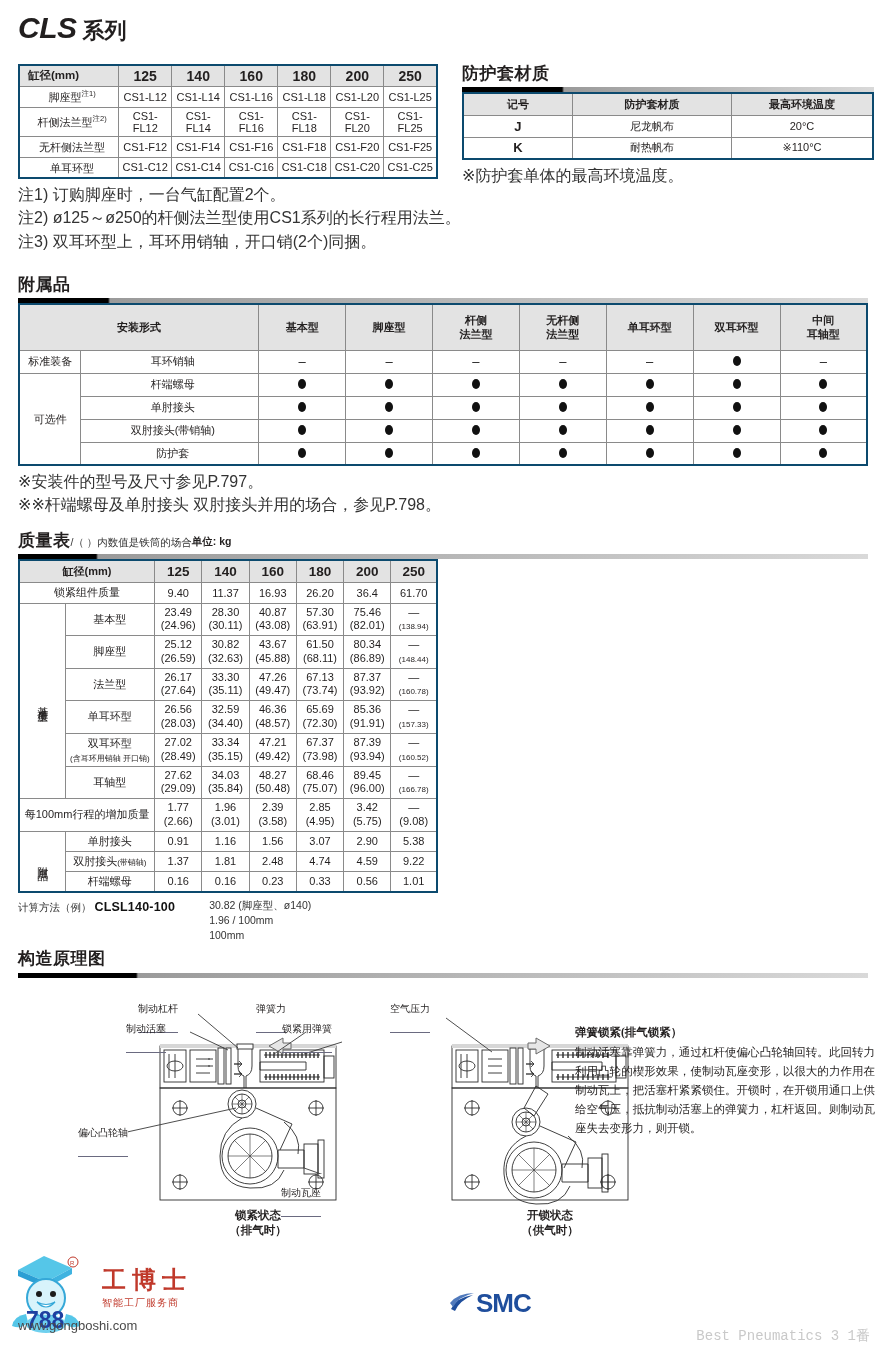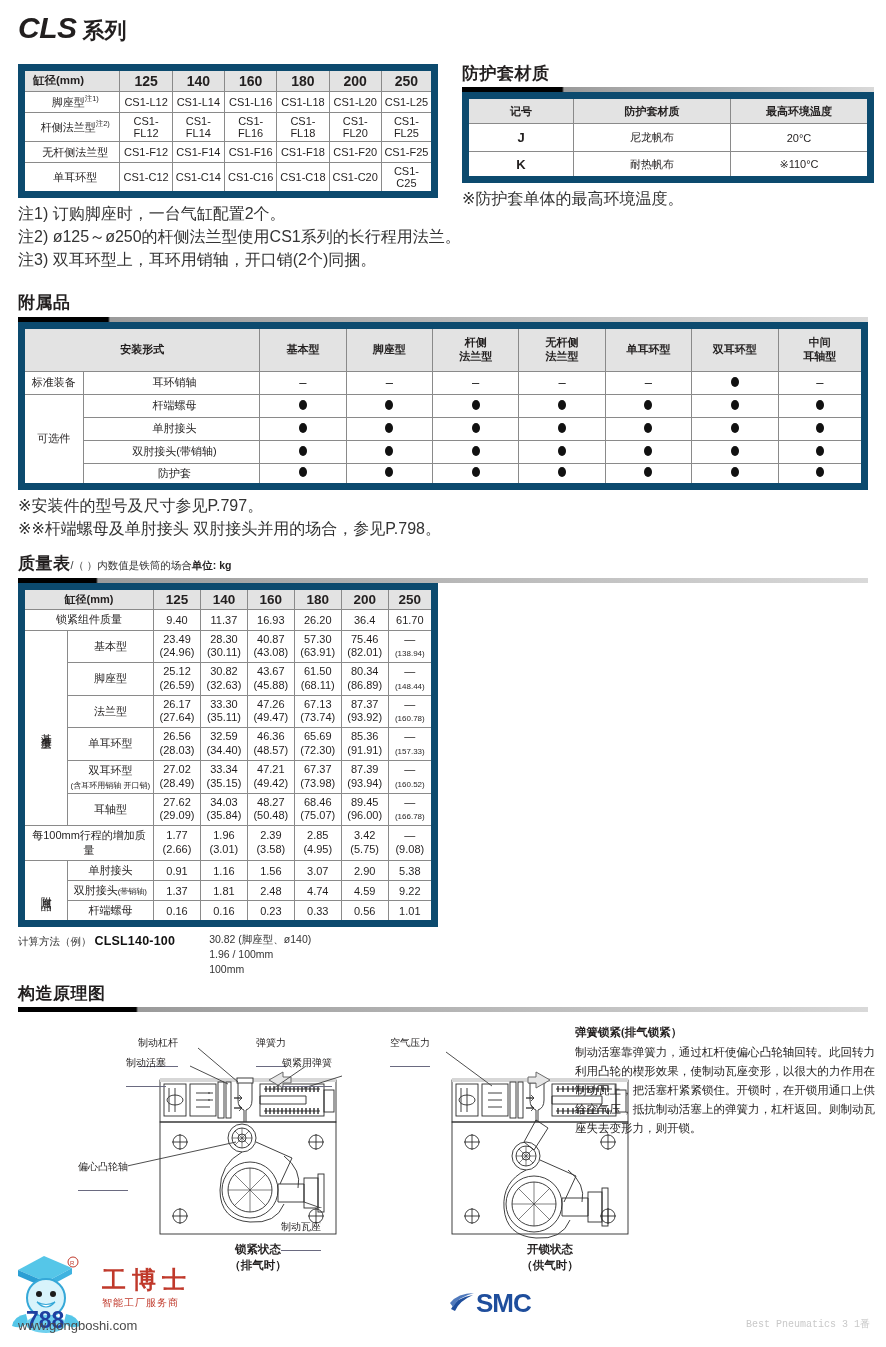--- a/index.html
+++ b/index.html
@@ -44,21 +44,21 @@
     height:5px; width:100%;
     background:linear-gradient(to right,#000 0px,#000 var(--dark,150px),#9a9a9a calc(var(--dark,150px) + 2px),#d9d9d9 100%);
     margin-top:1px;
   }
   .sect-head-row { display:flex; align-items:flex-end; justify-content:flex-start; }
   .sect-sub { font-size:10.5px; font-weight:normal; color:#333; padding-bottom:3px; }
   .sect-unit { font-size:10.5px; font-weight:bold; padding-bottom:4px; }
 
   
   table { border-collapse:collapse; }
-  .tbl { border:7px solid #0c4a6e; }
+  .tbl { border:2px solid #0c4a6e; }
   .tbl td, .tbl th {
     border:1px solid #8a8a8a;
     font-size:11px;
     text-align:center;
     vertical-align:middle;
     padding:2px 2px;
     font-weight:normal;
     color:#221f1f;
     background:#fff;
   }
@@ -78,21 +78,21 @@
   
   #mount-table { width:420px; }
   #mount-table td { height:21px; }
   #mount-table .c0 { width:118px; }
   #mount-table .cn { width:60px; font-size:10.5px; }
   #mount-table thead td.cn { font-size:14px; font-weight:bold; }
   #mount-table thead td.c0 { font-size:11.5px; text-align:left; padding-left:8px; }
 
   
   #boot-table { width:412px; }
-  #boot-table td { height:28px;margin-top:28px; }
+  #boot-table td { height:22px;margin-top:28px; }
   #boot-table .bc0 { width:110px; }
   #boot-table .bc1 { width:160px; }
   #boot-table .bc2 { width:142px; }
   #boot-table .sym { font-weight:bold; font-size:13px; }
 
   
   #acc-table { width:850px; }
   #acc-table td { font-size:11px; }
   #acc-table .a0 { width:62px; }
   #acc-table .a1 { width:178px; }
@@ -138,22 +138,22 @@
   .desc h4 { margin:0 0 3px 0; font-size:11.5px; font-weight:bold; }
   .desc p { margin:0; font-size:11.5px; line-height:1.65; text-align:justify; }
 
   
   .gb-logo { position:absolute; left:10px; top:1246px; width:250px; height:90px; }
   .gb-text { font-size:24px; font-weight:bold; color:#c0392b; letter-spacing:6px; }
   .gb-sub { font-size:10px; color:#c0392b; letter-spacing:1px; }
   .gb-url { font-size:13px; color:#4a4a4a; }
   .smc { position:absolute; left:448px; top:1288px; font-size:26px; font-weight:bold; color:#1f4e9c; letter-spacing:-1px; }
   .footer-right {
-    position:absolute; right:16px; bottom:16px;
-    font-size:10px; color:#c9c9c9; font-family:"Liberation Mono", monospace;
+    position:absolute; right:16px; bottom:2px;
+    font-size:14px; color:#c9c9c9; font-family:"Liberation Mono", monospace;
   }
 </style>
 </head>
 <body>
 
 <div class="page">
 
   <div class="doc-title">
     <span>CLS</span><span class="ser">系列</span>
   </div>

